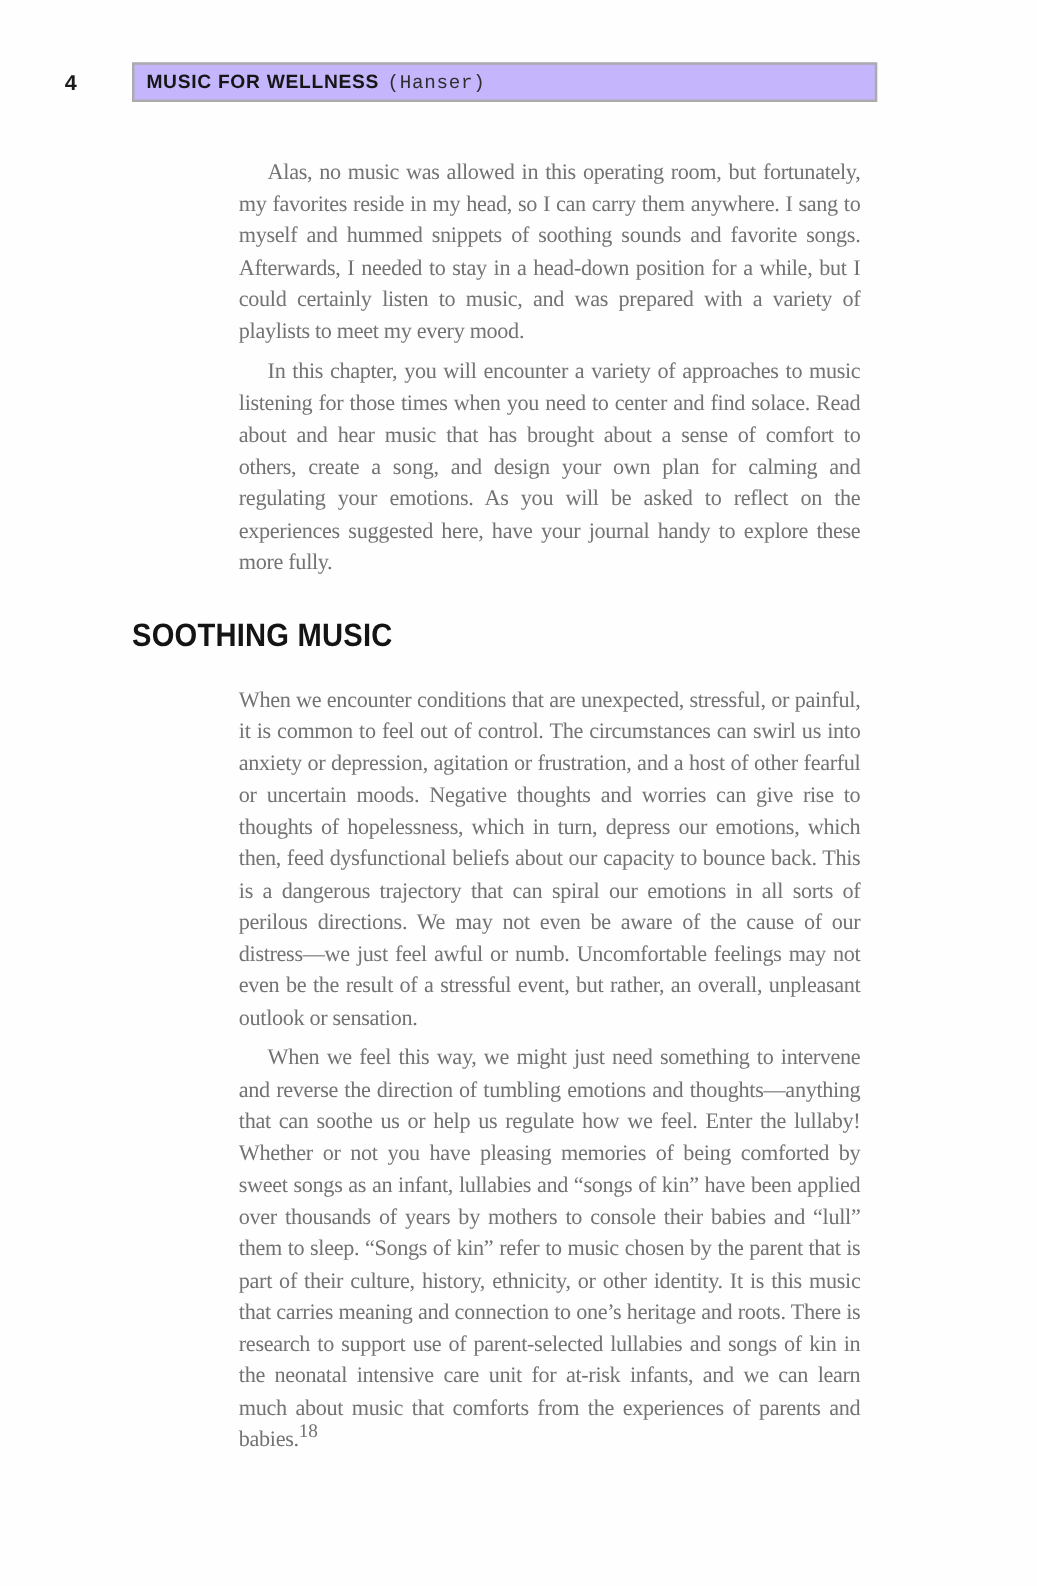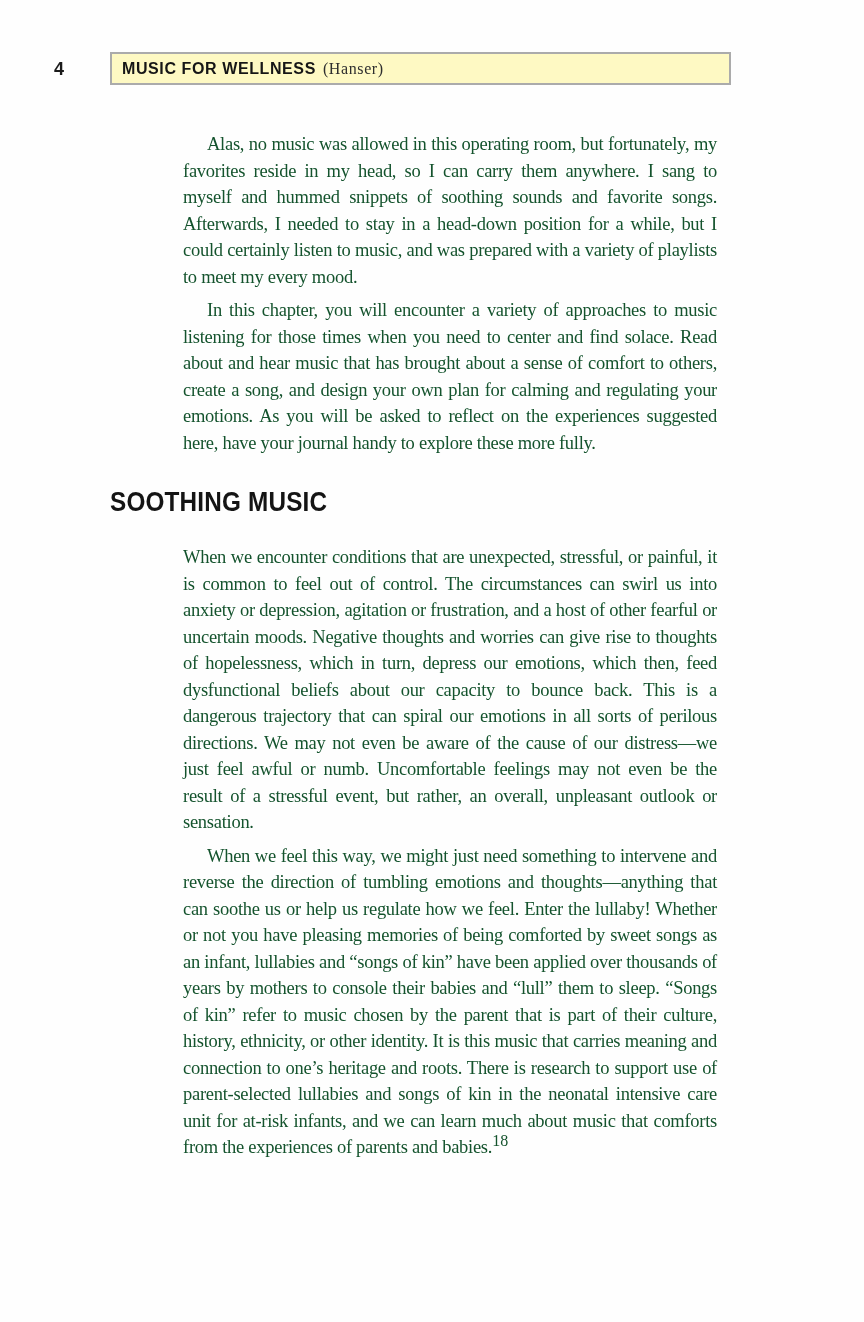--- a/index.html
+++ b/index.html
@@ -31,53 +31,53 @@
     position: absolute;
     left: 110px;
     top: 52px;
     width: 621px;
     height: 33px;
     border: 2px solid #ababab;
     box-sizing: border-box;
     display: flex;
     align-items: center;
     padding-left: 10px;
-    background: #fef9c3;
+    background: #c4b5fd;
   }
   .rh-title {
     font-family: "Liberation Sans", sans-serif;
     font-weight: bold;
     font-size: 16px;
     color: #161616;
     letter-spacing: 0.6px;
     white-space: pre;
   }
   .rh-author {
-    font-family: Liberation Serif, serif;
+    font-family: Liberation Mono, monospace;
     font-weight: normal;
     font-size: 16px;
     color: #2e2e2e;
     letter-spacing: 0.6px;
     margin-left: 7px;
     white-space: pre;
   }
   
   .body-col {
     position: absolute;
     left: 183px;
     top: 131px;
     width: 534px;
   }
   .body-col p {
-    margin: 0 0 7px 0;
+    margin: 0 0 7px 16px;
     font-size: 18.5px;
     line-height: 26.5px;
     letter-spacing: -0.015em;
     text-align: justify;
-    color: #14532d;
+    color: #737373;
   }
   .body-col p.indent { text-indent: 24px; }
   .section-heading {
     margin: 31px 0 27px -73px;
     font-family: "Liberation Sans", sans-serif;
     font-weight: bold;
     font-size: 27px;
     line-height: 30px;
     color: #141414;
     letter-spacing: 0.2px;

